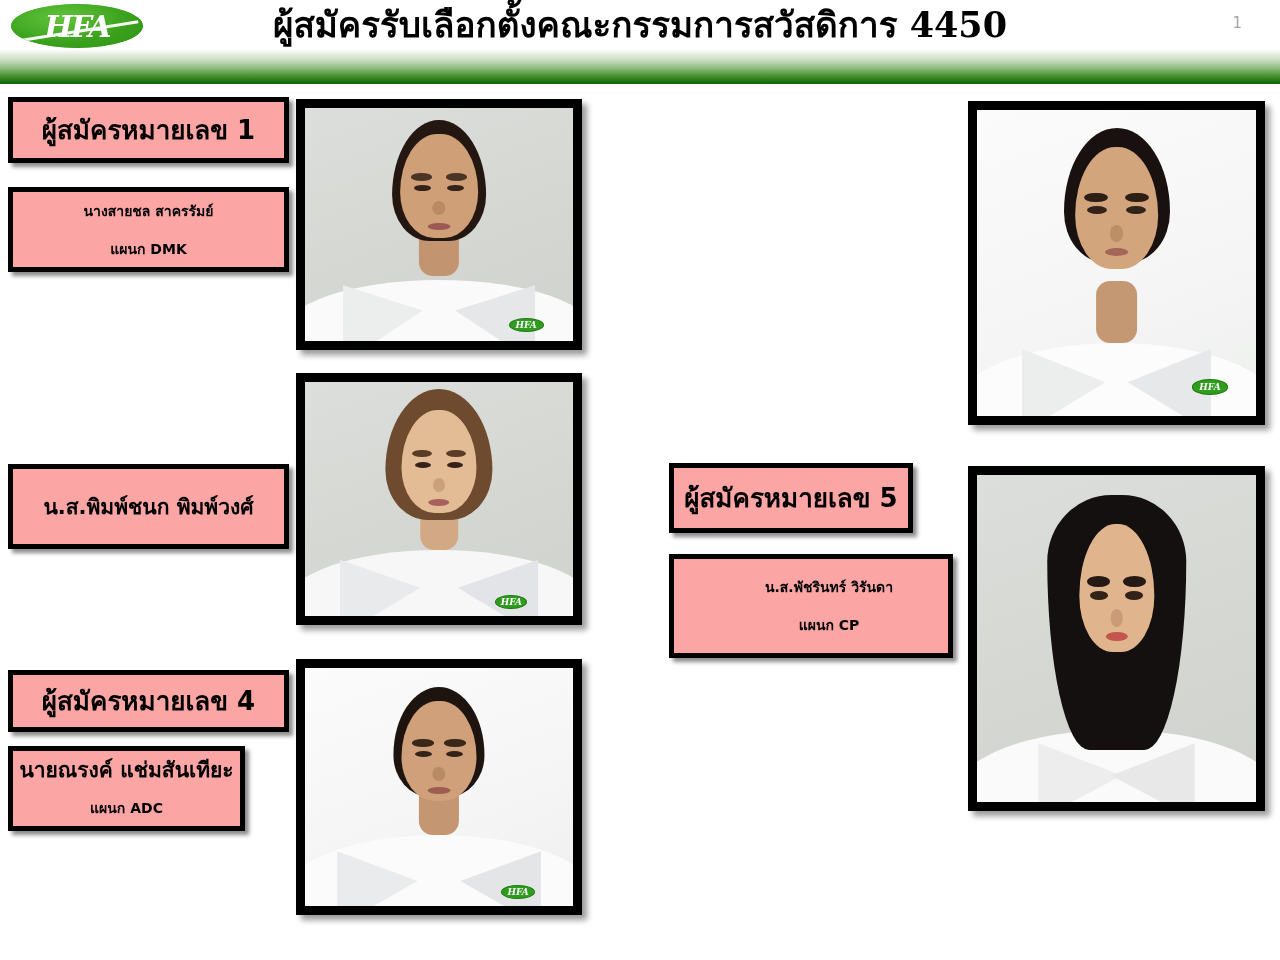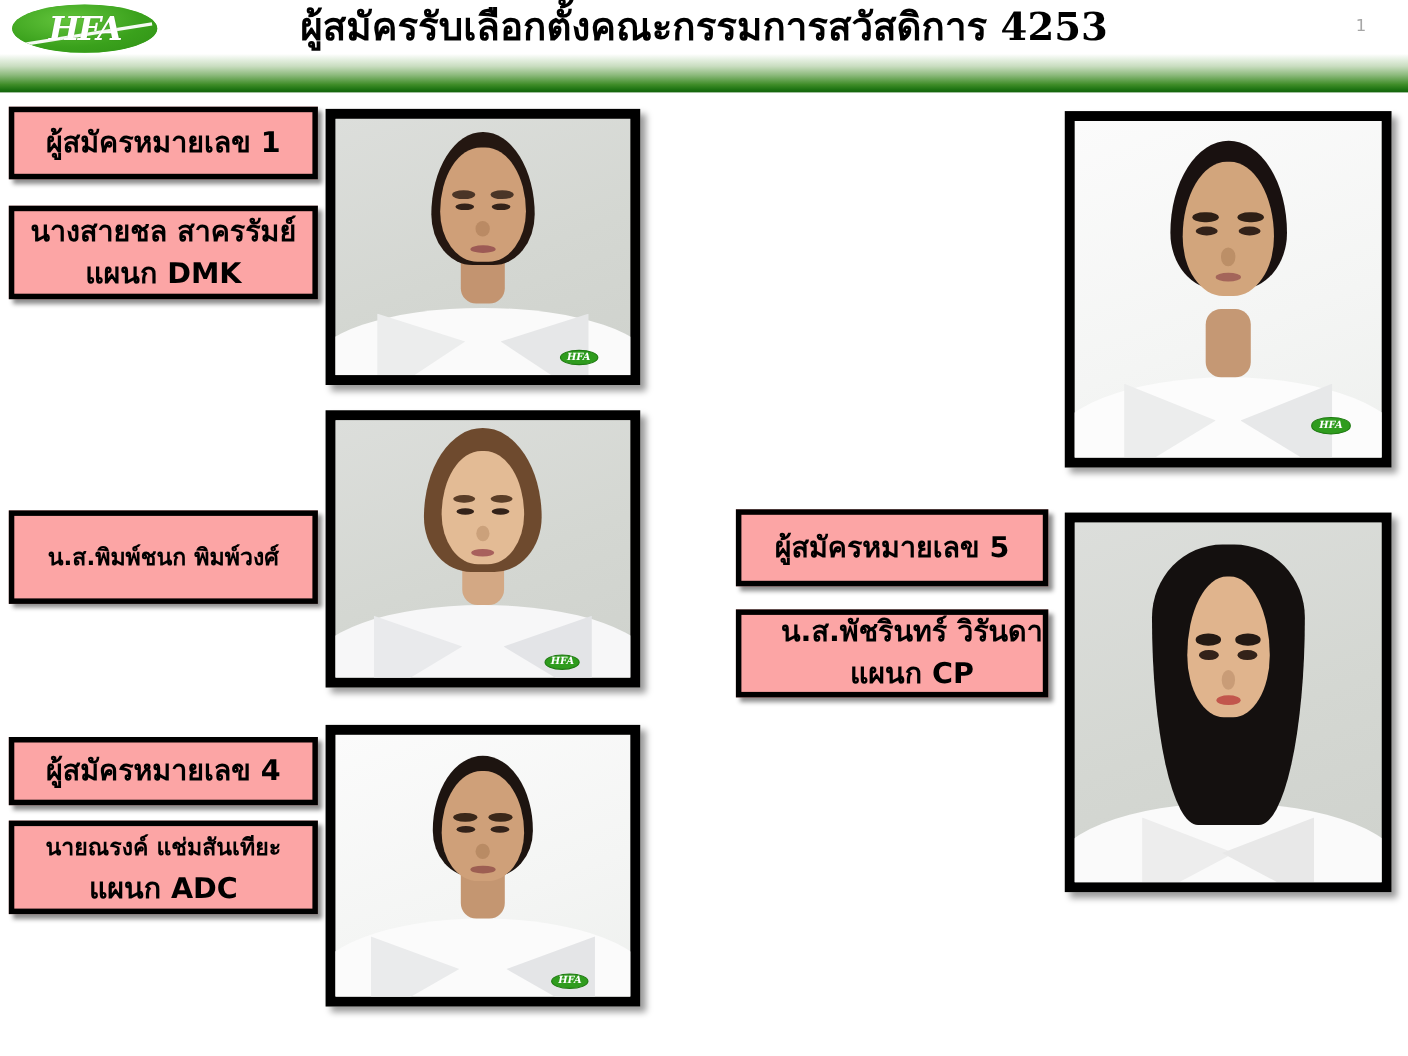--- a/index.html
+++ b/index.html
@@ -101,21 +101,21 @@
     justify-content: center;
     text-align: center;
   }
   .ybox .line {
     color: #000000;
     font-family: "DejaVu Sans", sans-serif;
     font-weight: bold;
     white-space: nowrap;
   }
   .ybox.num .line { font-size: 26px; line-height: 30px; }
-  .ybox.info .line { font-size: 26px; line-height: 38px; }
+  .ybox.info .line { font-size: 14px; line-height: 38px; }
 
   
   .photo {
     position: absolute;
     border: 9px solid #000000;
     box-shadow: 5px 5px 6px rgba(0,0,0,.40);
     overflow: hidden;
     background: #d9dbd6;
   }
   .photo .bg { position: absolute; inset: 0; }
@@ -170,21 +170,21 @@
 <div id="slide">
 
   <div class="header-band"></div>
 
   <div class="logo">
     <div class="logo-inner"></div>
     <div class="logo-slash"></div>
     <div class="logo-text">HFA</div>
   </div>
 
-  <div class="slide-title">ผู้สมัครรับเลือกตั้งคณะกรรมการสวัสดิการ 4253</div>
+  <div class="slide-title">ผู้สมัครรับเลือกตั้งคณะกรรมการสวัสดิการ 4450</div>
   <div class="page-number">1</div>
 
   <div class="ybox num" style="left:8px; top:97px; width:281px; height:66px;">
     <div class="line">ผู้สมัครหมายเลข 1</div>
   </div>
   <div class="ybox info" style="left:8px; top:187px; width:281px; height:85px;">
     <div class="line">นางสายชล สาครรัมย์</div>
     <div class="line">แผนก DMK</div>
   </div>
   <div class="photo" style="left:296px; top:99px; width:286px; height:251px;">
@@ -224,21 +224,21 @@
       <div class="eye" style="right:41%; top:34%; width:6%;"></div>
       <div class="nose" style="top:41%; width:4.5%; height:6%; background:rgba(168,122,86,.4);"></div>
       <div class="mouth" style="top:50%; width:8%; height:3%; background:#a8605c;"></div>
       <div class="badge" style="right:17%; bottom:3%; width:12%; height:6%; font-size:9px;">HFA</div>
     </div>
   </div>
 
   <div class="ybox num" style="left:8px; top:670px; width:281px; height:62px;">
     <div class="line">ผู้สมัครหมายเลข 4</div>
   </div>
-  <div class="ybox info" style="left:8px; top:746px; width:281px; height:85px;text-align:right;">
+  <div class="ybox info" style="left:8px; top:746px; width:237px; height:85px;text-align:right;">
     <div class="line" style="font-size:21px;">นายณรงค์  แช่มสันเทียะ</div>
     <div class="line">แผนก ADC</div>
   </div>
   <div class="photo" style="left:296px; top:659px; width:286px; height:256px;">
     <div class="bg bg-white"></div>
     <div class="por">
       <div class="shoulders" style="background:#fbfbfb; height:36%;"></div>
       <div class="collar-l" style="left:12%; bottom:-3%; background:#eaebec; clip-path:polygon(0 0,100% 48%,30% 100%,0 100%);"></div>
       <div class="collar-r" style="right:12%; bottom:-3%; background:#e4e5e7; clip-path:polygon(100% 0,100% 100%,70% 100%,0 48%);"></div>
       <div class="neck" style="width:15%; height:22%; bottom:30%; background:#c49671;"></div>
@@ -266,24 +266,24 @@
       <div class="brow" style="left:38.5%; top:27%; width:8.5%; background:#2e1f15;"></div>
       <div class="brow" style="right:38.5%; top:27%; width:8.5%; background:#2e1f15;"></div>
       <div class="eye" style="left:39.5%; top:31.5%; width:7%;"></div>
       <div class="eye" style="right:39.5%; top:31.5%; width:7%;"></div>
       <div class="nose" style="top:37.5%; width:5%; height:5.5%; background:rgba(158,112,74,.42);"></div>
       <div class="mouth" style="top:45%; width:8.5%; height:2.6%; background:#a4655a;"></div>
       <div class="badge" style="right:10%; bottom:7%; width:13%; height:5%; font-size:9px;">HFA</div>
     </div>
   </div>
 
-  <div class="ybox num" style="left:669px; top:463px; width:284px; height:70px;">
+  <div class="ybox num" style="left:669px; top:463px; width:244px; height:70px;">
     <div class="line">ผู้สมัครหมายเลข 5</div>
   </div>
-  <div class="ybox info" style="left:669px; top:554px; width:284px; height:80px;padding-left:36px;">
+  <div class="ybox info" style="left:669px; top:554px; width:284px; height:104px;padding-left:36px;">
     <div class="line">น.ส.พัชรินทร์  วิรันดา</div>
     <div class="line">แผนก CP</div>
   </div>
   <div class="photo" style="left:968px; top:466px; width:297px; height:345px;">
     <div class="bg bg-gray"></div>
     <div class="por">
       <div class="shoulders" style="background:#fafafa; height:28%;"></div>
       <div class="neck" style="width:14%; height:18%; bottom:22%; background:#d6ab88;"></div>
       <div class="collar-l" style="left:22%; bottom:0%; height:18%; background:#ededed; clip-path:polygon(0 0,100% 55%,40% 100%,0 100%);"></div>
       <div class="collar-r" style="right:22%; bottom:0%; height:18%; background:#e8e8e8; clip-path:polygon(100% 0,100% 100%,60% 100%,0 55%);"></div>

